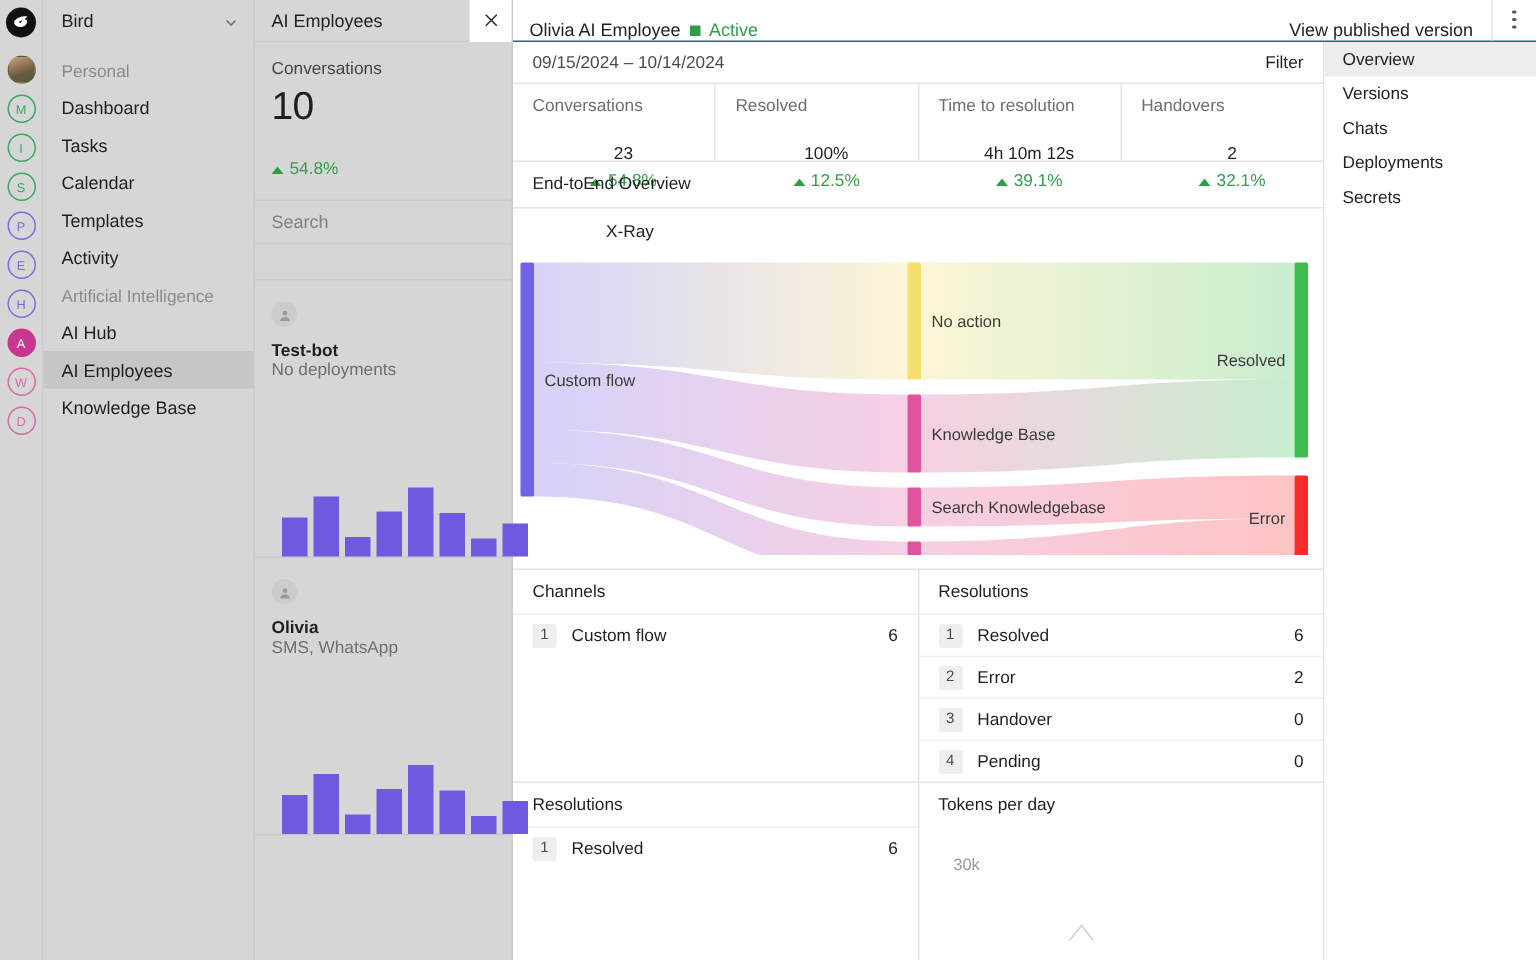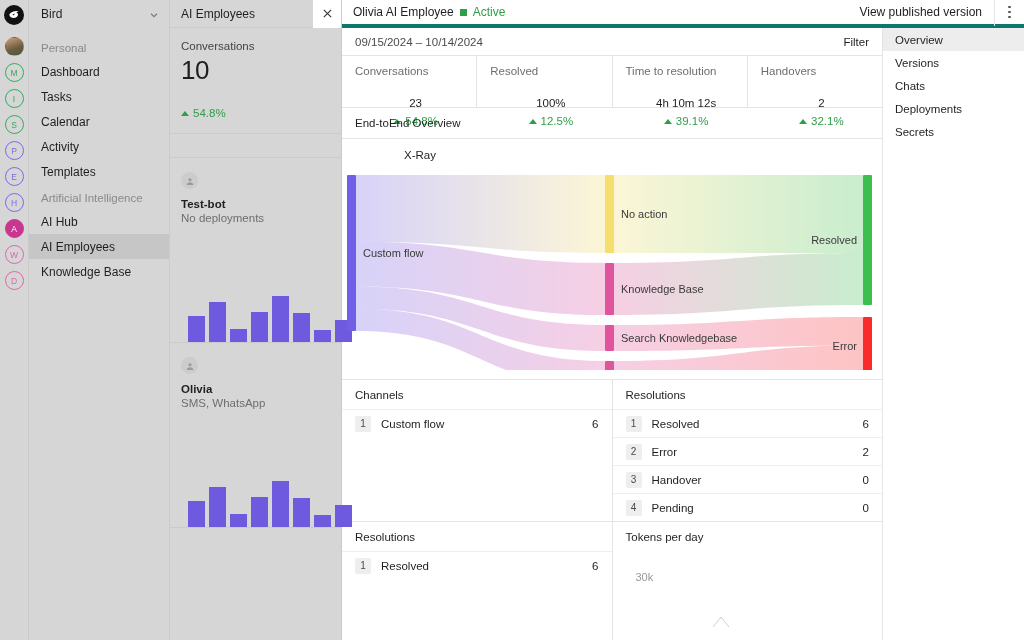--- a/index.html
+++ b/index.html
@@ -99,22 +99,22 @@
   .bot-ic svg { width: 10px; height: 10px; color: #8c8c8c; }
   .bot-name { font-size: 11.5px; font-weight: 700; color: #1f1f1f; }
   .bot-sub { font-size: 11.5px; color: #6e6e6e; margin-top: 1px; text-align: right; }
   .bot-block { border-bottom: 1px solid #cbcbcb; position: relative; height: 185px; }
   .spark { position: absolute; left: 18px; bottom: 0; display: flex; align-items: flex-end; gap: 4px; height: 60px; }
   .spark i { display: block; width: 17px; background: #6e5ade; }
 
   
   .main { flex: 1; display: flex; flex-direction: column; background: #fff; min-width: 0; }
   .main-top {
-    height: 28px; display: flex; align-items: center;
-    border-bottom: 4px solid #0f766e; background: #fff;
+    height: 28px; display: flex; align-items: flex-end;
+    border-bottom: 1px solid #0f766e; background: #fff;
   }
   .main-top .title { padding-left: 11px; font-size: 12px; display: flex; align-items: center; gap: 6px; }
   .dot-sq { width: 7px; height: 7px; background: #2f9e48; display: inline-block; }
   .active-lbl { color: #2f9e48; font-size: 12px; }
   .spacer { flex: 1; }
   .pub-btn { font-size: 12px; color: #1f1f1f; padding: 0 12px; cursor: pointer; }
   .kebab {
     width: 30px; height: 28px; display: flex; flex-direction: column;
     align-items: center; justify-content: center; gap: 2.5px;
     border-left: 1px solid #e4e4e4; cursor: pointer;
@@ -205,22 +205,22 @@
         <svg viewBox="0 0 12 12" fill="none" stroke="#777" stroke-width="1.3">
             <path d="M2.5 4.5L6 8l3.5-3.5"></path>
           </svg>
       </span>
     </div>
     <div class="nav-list" id="nav-list">
         <div class="nav-sec">Personal</div>
         <div class="nav-item">Dashboard</div>
         <div class="nav-item">Tasks</div>
         <div class="nav-item">Calendar</div>
+        <div class="nav-item">Templates</div>
         <div class="nav-item">Activity</div>
-        <div class="nav-item">Templates</div>
         <div class="nav-sec">Artificial Intelligence</div>
         <div class="nav-item">AI Hub</div>
         <div class="nav-item active">AI Employees</div>
         <div class="nav-item">Knowledge Base</div>
       </div>
   </div>
 
   <div class="convpanel">
     <div class="conv-tabbar">
       <span class="tl">AI Employees</span>
@@ -231,20 +231,21 @@
       </span>
     </div>
     <div class="conv-stat">
       <div class="lbl">Conversations</div>
       <div class="big">10</div>
       <div class="delta">
         <span class="tri"></span>
         <span>54.8%</span>
       </div>
     </div>
+    <div class="conv-search">Search</div>
     <div class="conv-filler"></div>
     <div id="bot-list">
         <div class="bot-block">
           <div class="bot-row">
             <span class="bot-ic">
               <svg viewBox="0 0 20 20" fill="#9a9a9a">
                 <circle cx="10" cy="7.5" r="3.2"></circle>
                 <path d="M3.5 18c0-3.6 2.9-5.5 6.5-5.5s6.5 1.9 6.5 5.5z"></path>
               </svg>
             </span>

